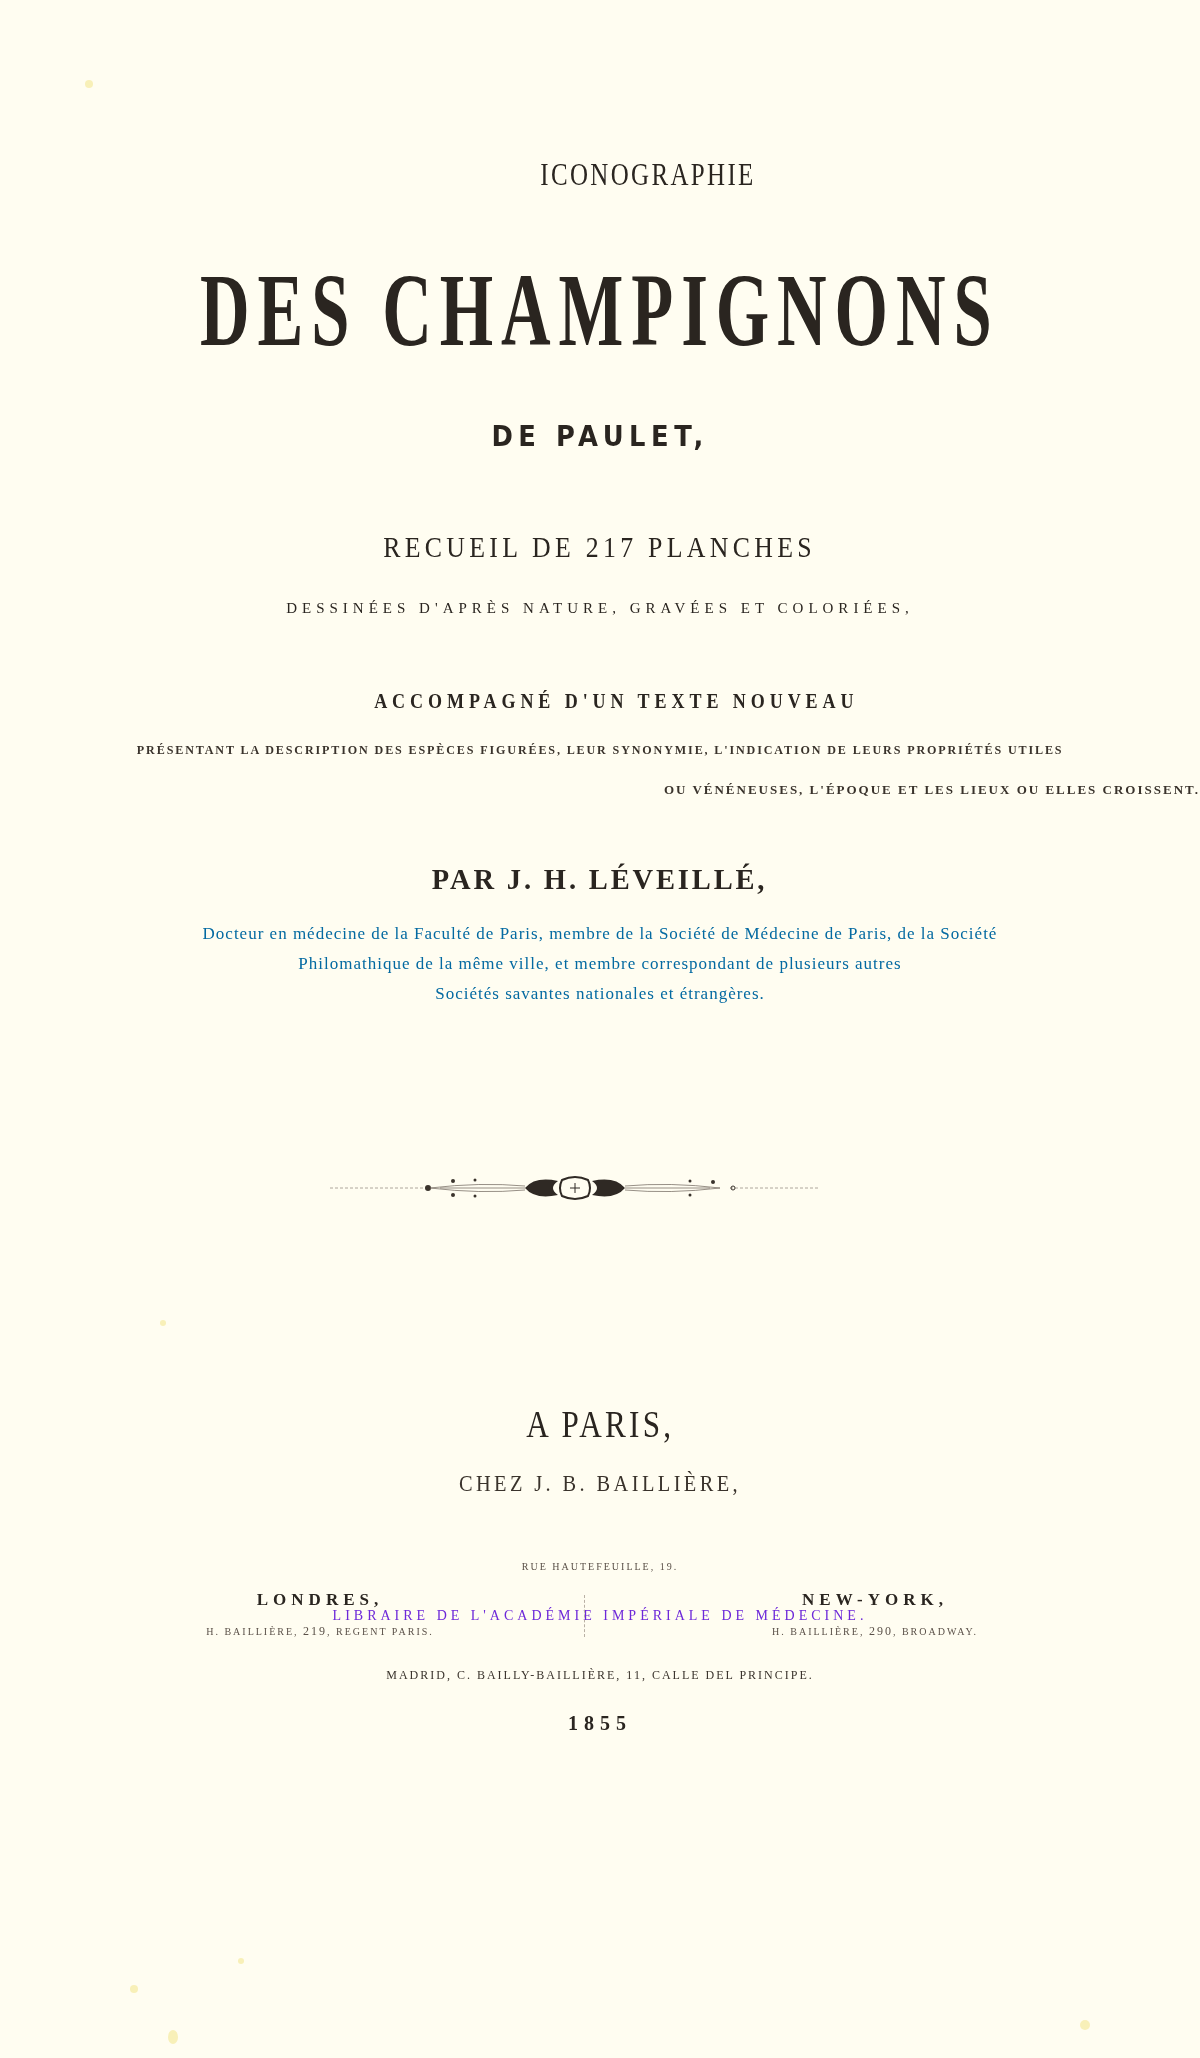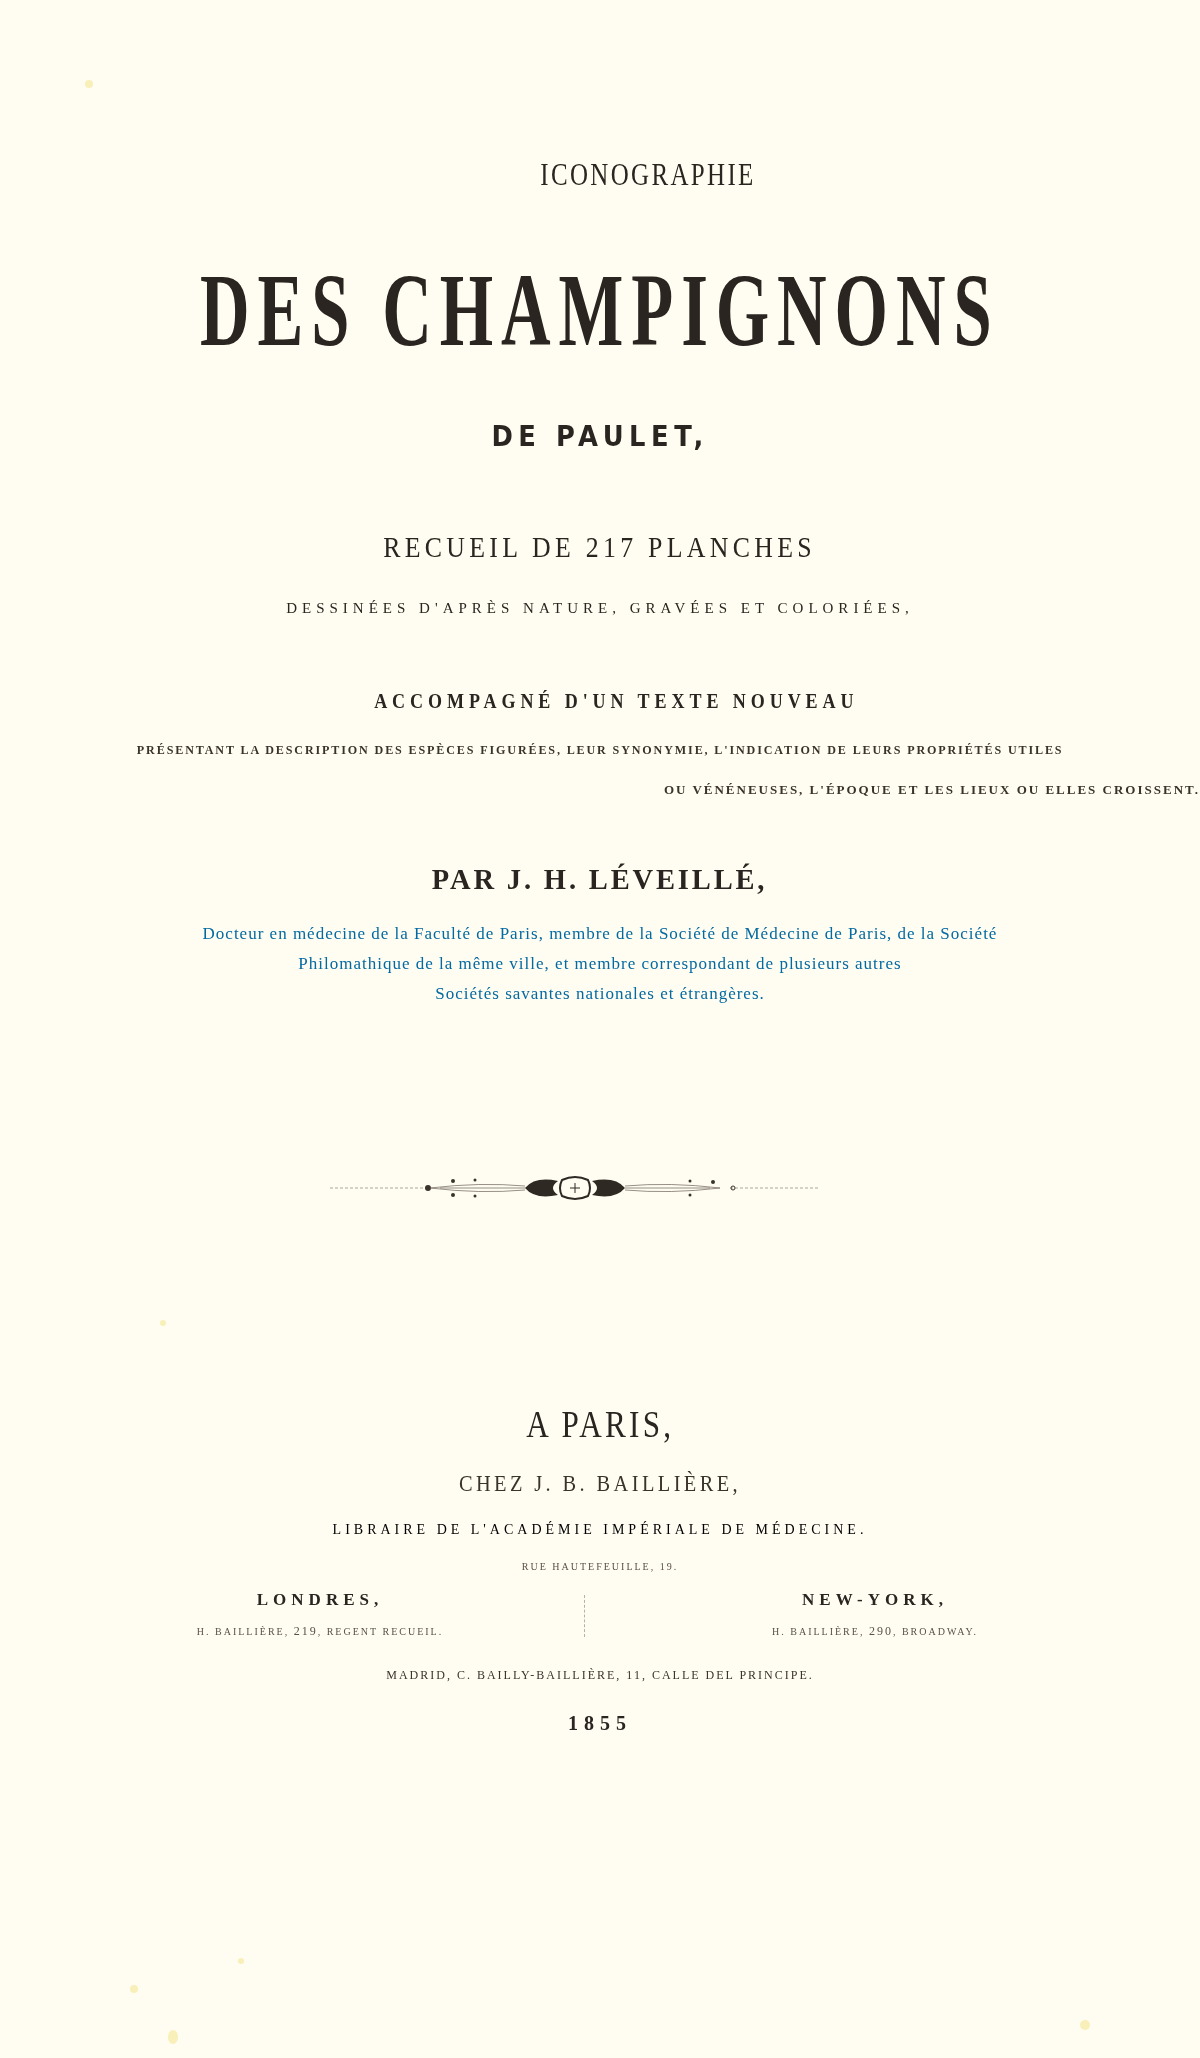--- a/index.html
+++ b/index.html
@@ -47,21 +47,21 @@
   #l-bio3 { top: 984px; }
 
   #ornament { position: absolute; top: 1168px; left: 330px; width: 490px; height: 40px; }
 
   #l-aparis { top: 1402px; font-size: 38px; letter-spacing: 4px; font-family: "Liberation Serif", serif; }
   #l-aparis .cond { transform: scaleX(0.82); }
 
   #l-chez { top: 1470px; font-size: 24px; letter-spacing: 4px; font-family: "Liberation Serif", serif; color:#3a332c; }
   #l-chez .cond { transform: scaleX(0.85); }
 
-  #l-libraire { top: 1522px; font-size: 14px; letter-spacing: 4px; font-family: "Liberation Serif", serif; color:#000000; }
+  #l-libraire { top: 1608px; font-size: 14px; letter-spacing: 4px; font-family: "Liberation Serif", serif; color:#6d28d9; }
   #l-rue { top: 1561px; font-size: 10px; letter-spacing: 2px; font-family: "Liberation Serif", serif; color:#5a5048; }
 
   .branch { position: absolute; text-align: center; white-space: nowrap; }
   #b-london { left: 140px; width: 360px; top: 1590px; }
   #b-ny { left: 690px; width: 370px; top: 1590px; }
   .city { font-size: 17px; font-weight: bold; letter-spacing: 5px; font-family: "Liberation Serif", serif; display:block; }
   .addr { font-size: 10px; letter-spacing: 2px; font-family: "Liberation Serif", serif; color:#5a5048; display:block; margin-top: 14px; }
   .addr .num { font-size: 12px; }
 
   #divider { position: absolute; left: 584px; top: 1595px; width: 2px; height: 42px; border-left: 1px dashed #b9b0a5; }
@@ -153,21 +153,21 @@
   <div class="line" id="l-libraire">
     <span>LIBRAIRE DE L'ACADÉMIE IMPÉRIALE DE MÉDECINE.</span>
   </div>
 
   <div class="line" id="l-rue">
     <span>RUE HAUTEFEUILLE, 19.</span>
   </div>
 
   <div class="branch" id="b-london">
     <span class="city">LONDRES,</span>
-    <span class="addr"><span>H. BAILLIÈRE,</span> <span class="num">219</span><span>, REGENT RECUEIL.</span></span>
+    <span class="addr"><span>H. BAILLIÈRE,</span> <span class="num">219</span><span>, REGENT PARIS.</span></span>
   </div>
 
   <div id="divider"></div>
 
   <div class="branch" id="b-ny">
     <span class="city">NEW-YORK,</span>
     <span class="addr"><span>H. BAILLIÈRE,</span> <span class="num">290</span><span>, BROADWAY.</span></span>
   </div>
 
   <div class="line" id="l-madrid">

